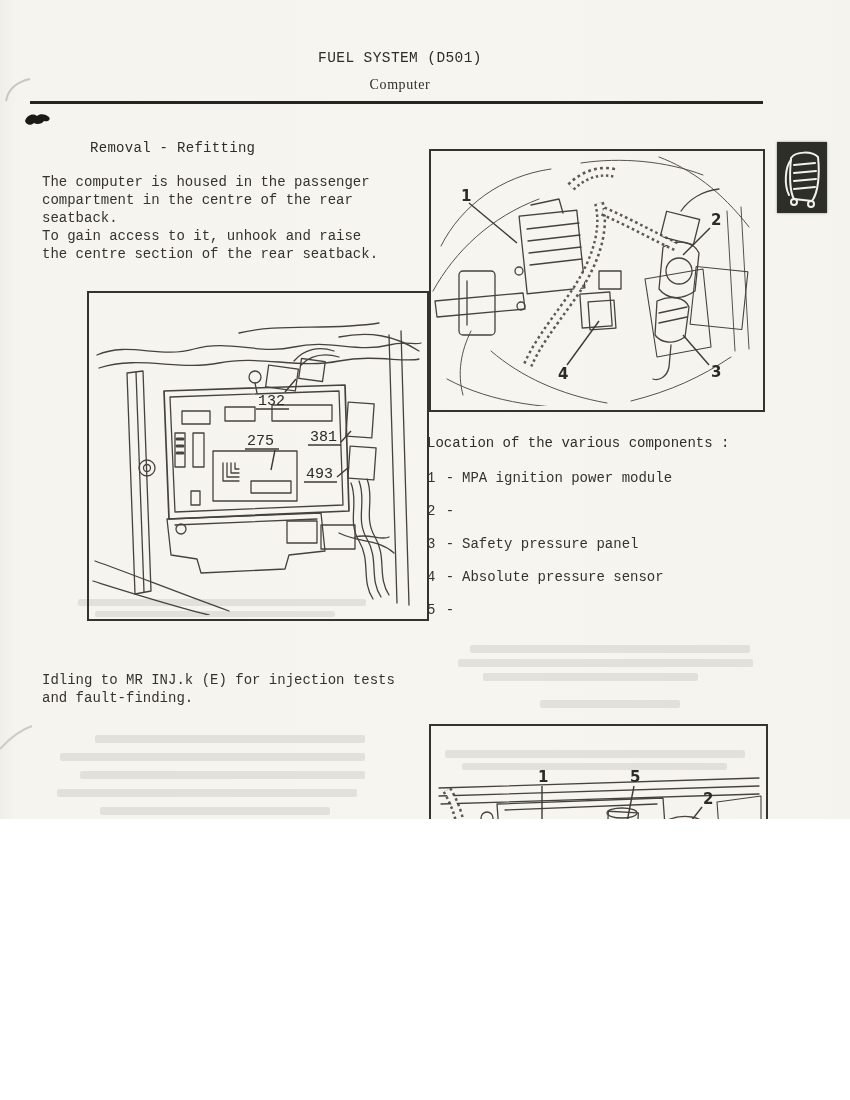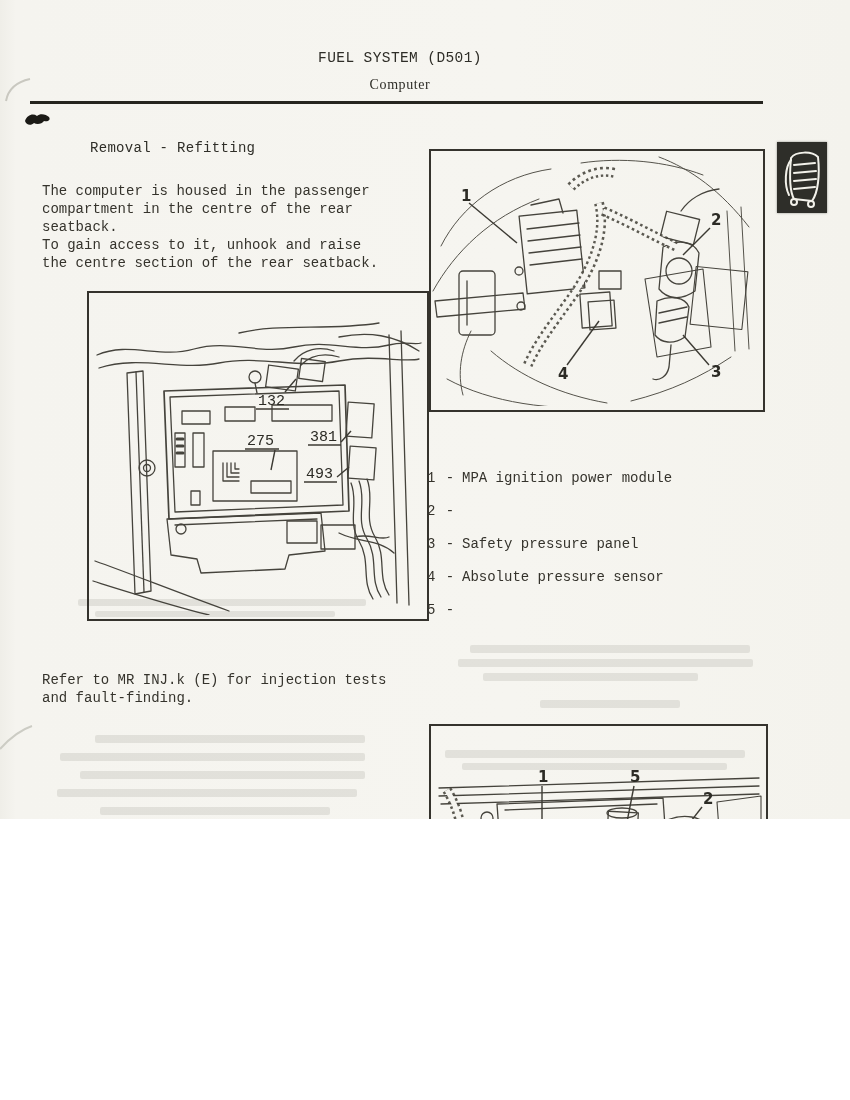--- a/index.html
+++ b/index.html
@@ -15,21 +15,21 @@
   }
   .abs{position:absolute;}
   
   .hdr{left:0;top:0;width:800px;text-align:center;z-index:2;}
   .hdr .title{position:absolute;left:0;top:50px;width:100%;font-size:14.5px;letter-spacing:.4px;color:#2e2d27;}
   .hdr .subtitle{position:absolute;left:0;top:77px;width:100%;font-size:14px;letter-spacing:.6px;color:#2e2d27;font-family:Liberation Serif, serif;}
   .rule{left:30px;top:101px;width:733px;height:2.5px;background:#26251f;z-index:2;}
   
   .txt{font-size:14px;line-height:18px;white-space:pre-line;color:#35332c;z-index:2;}
   .h-removal{left:42px;top:140px;font-size:14px;letter-spacing:.3px;z-index:2;color:#2f2e28;margin-left:48px;}
-  .intro{left:42px;top:173px;width:360px;margin-top:9px;}
+  .intro{left:42px;top:173px;width:360px;}
   .refer{left:42px;top:671px;width:360px;}
   
   .fig{border:2px solid #35332d;z-index:2;background:transparent;}
   .fig svg{display:block;}
   .fig1{left:46px;top:291px;width:338px;height:326px;margin-left:41px;}
   .fig2{left:429px;top:149px;width:332px;height:259px;}
   .fig3{left:429px;top:724px;width:335px;height:328px;}
   .fig-stroke{stroke:#45433c;fill:none;stroke-width:1.3;stroke-linecap:round;stroke-linejoin:round;}
   .fig-thin{stroke:#55534b;fill:none;stroke-width:1;stroke-linecap:round;}
   .hose{stroke:#4a483f;fill:none;stroke-width:10;stroke-dasharray:2.6 3;opacity:.9;}
@@ -143,21 +143,21 @@
         <text class="fig-num-mono" x="221" y="148">381</text>
         <line class="callout-line" x1="219" y1="152" x2="252" y2="152"></line>
         <line class="callout-line" x1="252" y1="149" x2="262" y2="138"></line>
         <text class="fig-num-mono" x="217" y="185">493</text>
         <line class="callout-line" x1="215" y1="189" x2="248" y2="189"></line>
         <line class="callout-line" x1="248" y1="184" x2="260" y2="174"></line>
       </g>
     </svg>
   </div>
 
-  <div class="abs txt refer">Refer to MR INJ.k (E) for injection tests
+  <div class="abs txt refer">Idling to MR INJ.k (E) for injection tests
 and fault-finding.</div>
 
   <div class="abs fig fig2">
     <svg width="328" height="255" viewBox="0 0 328 255">
       <g class="fig-thin">
         <path d="M10,95 C30,55 70,25 120,18"></path>
         <path d="M2,140 C24,100 60,66 108,48"></path>
         <path d="M150,12 C190,6 235,10 272,24"></path>
         <path d="M228,6 C260,18 290,40 318,76"></path>
         <path d="M296,60 L304,200"></path>
@@ -212,20 +212,21 @@
         <text class="fig-num-sans" x="280" y="74">2</text>
         <line class="callout-line" x1="279" y1="77" x2="252" y2="104"></line>
         <text class="fig-num-sans" x="280" y="226">3</text>
         <line class="callout-line" x1="278" y1="214" x2="252" y2="184"></line>
         <text class="fig-num-sans" x="127" y="228">4</text>
         <line class="callout-line" x1="136" y1="214" x2="168" y2="170"></line>
       </g>
     </svg>
   </div>
 
+  <div class="abs comp-head">Location of the various components :</div>
   <div class="abs comp-list">
     <div class="comp-item">
       <span class="num">1</span>
       <span class="sep">-</span>
       <span class="lbl">MPA ignition power module</span>
     </div>
     <div class="comp-item">
       <span class="num">2</span>
       <span class="sep">-</span>
     </div>

